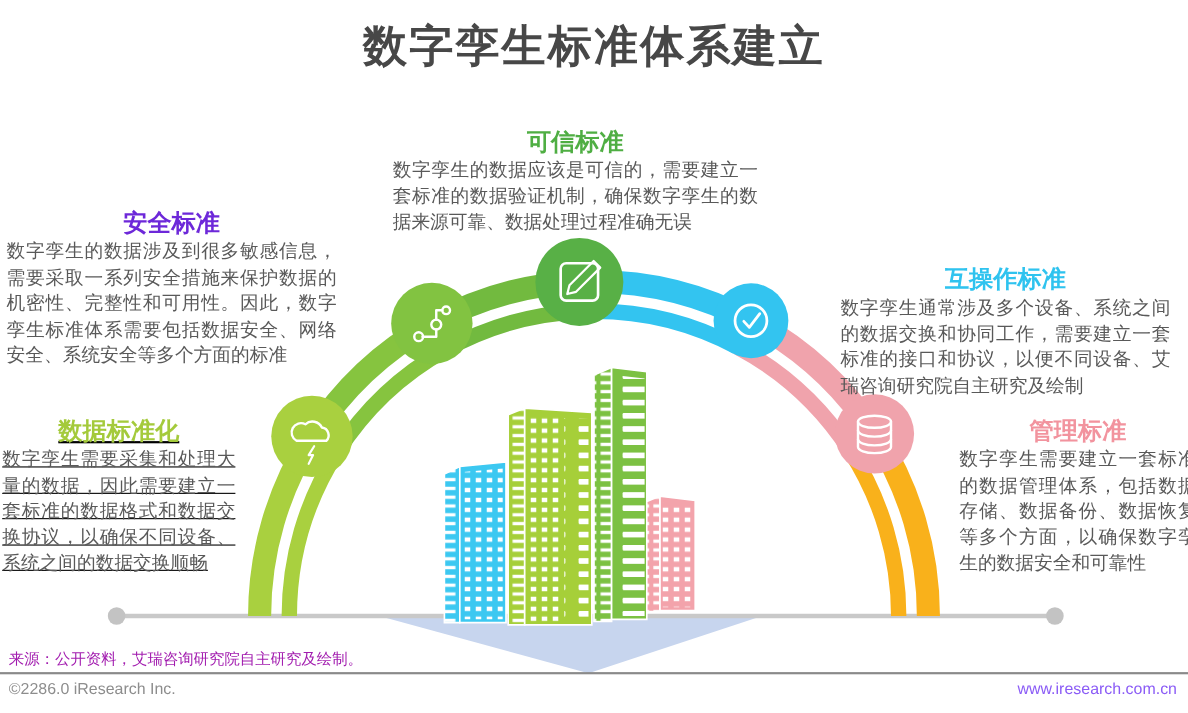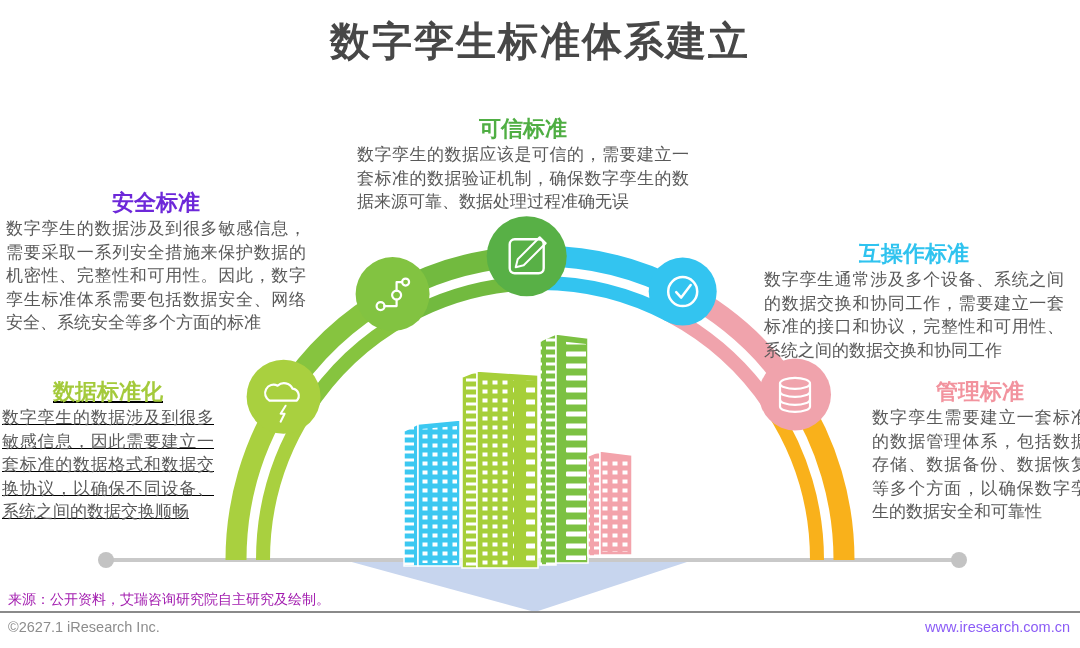--- a/index.html
+++ b/index.html
@@ -128,41 +128,41 @@
         <ellipse cy="-11" rx="15" ry="5.5"></ellipse>
         <path d="M -15 -11 L -15 12 A 15 5.5 0 0 0 15 12 L 15 -11"></path>
         <path d="M -15 -3 A 15 5.5 0 0 0 15 -3"></path>
         <path d="M -15 5 A 15 5.5 0 0 0 15 5"></path>
       </g>
     </g>
   </svg>
 
   <div class="section" style="left:2px;top:380px;width:212px;text-decoration:underline;">
     <div class="sec-title" style="color: rgb(164, 202, 59);">数据标准化</div>
-    <div class="sec-desc">数字孪生的数据涉及到很多敏感信息，因此需要建立一套标准的数据格式和数据交换协议，以确保不同设备、系统之间的数据交换顺畅</div>
+    <div class="sec-desc">数字孪生需要采集和处理大量的数据，因此需要建立一套标准的数据格式和数据交换协议，以确保不同设备、系统之间的数据交换顺畅</div>
   </div>
 
   <div class="section" style="left:6px;top:191px;width:300px;">
     <div class="sec-title" style="color: #6d28d9;">安全标准</div>
     <div class="sec-desc">数字孪生的数据涉及到很多敏感信息，需要采取一系列安全措施来保护数据的机密性、完整性和可用性。因此，数字孪生标准体系需要包括数据安全、网络安全、系统安全等多个方面的标准</div>
   </div>
 
   <div class="section" style="left:357px;top:117px;width:332px;">
     <div class="sec-title" style="color: rgb(79, 174, 67);">可信标准</div>
     <div class="sec-desc">数字孪生的数据应该是可信的，需要建立一套标准的数据验证机制，确保数字孪生的数据来源可靠、数据处理过程准确无误</div>
   </div>
 
   <div class="section" style="left:764px;top:198px;width:300px;margin-top:44px;">
     <div class="sec-title" style="color: rgb(47, 195, 239);">互操作标准</div>
-    <div class="sec-desc">数字孪生通常涉及多个设备、系统之间的数据交换和协同工作，需要建立一套标准的接口和协议，完整性和可用性、系统之间的数据交换和协同工作</div>
+    <div class="sec-desc">数字孪生通常涉及多个设备、系统之间的数据交换和协同工作，需要建立一套标准的接口和协议，以便不同设备、艾瑞咨询研究院自主研究及绘制</div>
   </div>
 
   <div class="section" style="left:872px;top:380px;width:216px;">
     <div class="sec-title" style="color: rgb(242, 147, 158);">管理标准</div>
     <div class="sec-desc">数字孪生需要建立一套标准的数据管理体系，包括数据存储、数据备份、数据恢复等多个方面，以确保数字孪生的数据安全和可靠性</div>
   </div>
 
   <div class="footer-source">来源：公开资料，艾瑞咨询研究院自主研究及绘制。</div>
   <div class="footer-divider"></div>
-  <div class="footer-copy">©2627.1 iResearch Inc.</div>
+  <div class="footer-copy">©2286.0 iResearch Inc.</div>
   <div class="footer-site">www.iresearch.com.cn</div>
 
 </div>
 
 </body></html>

